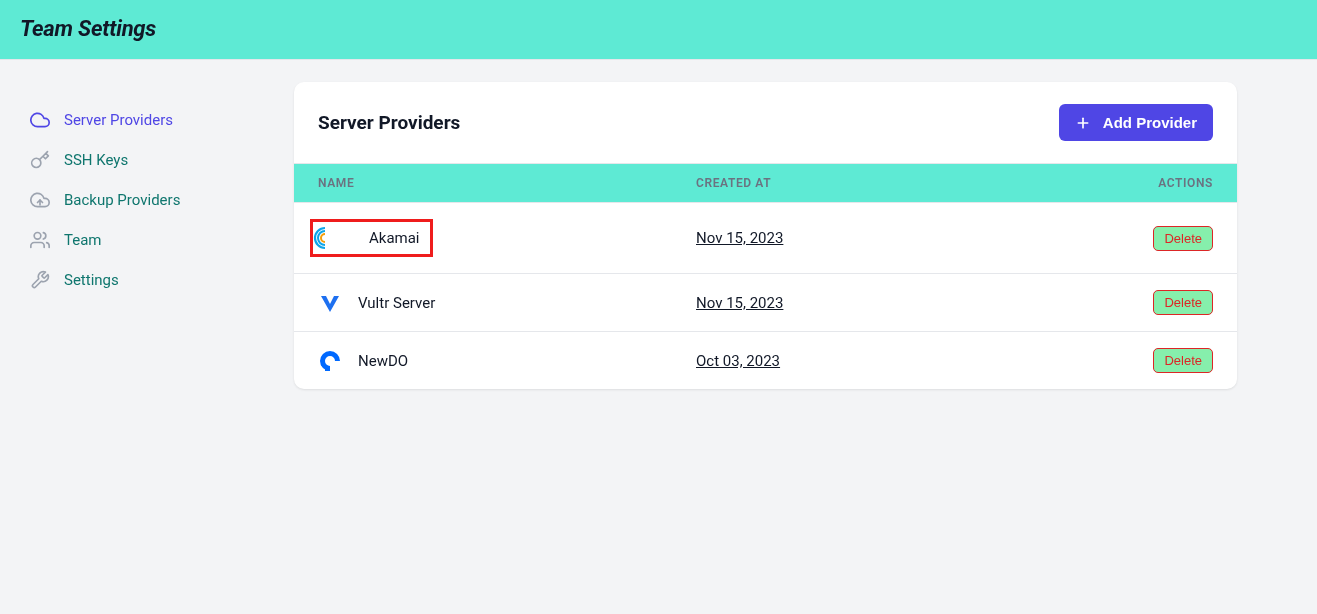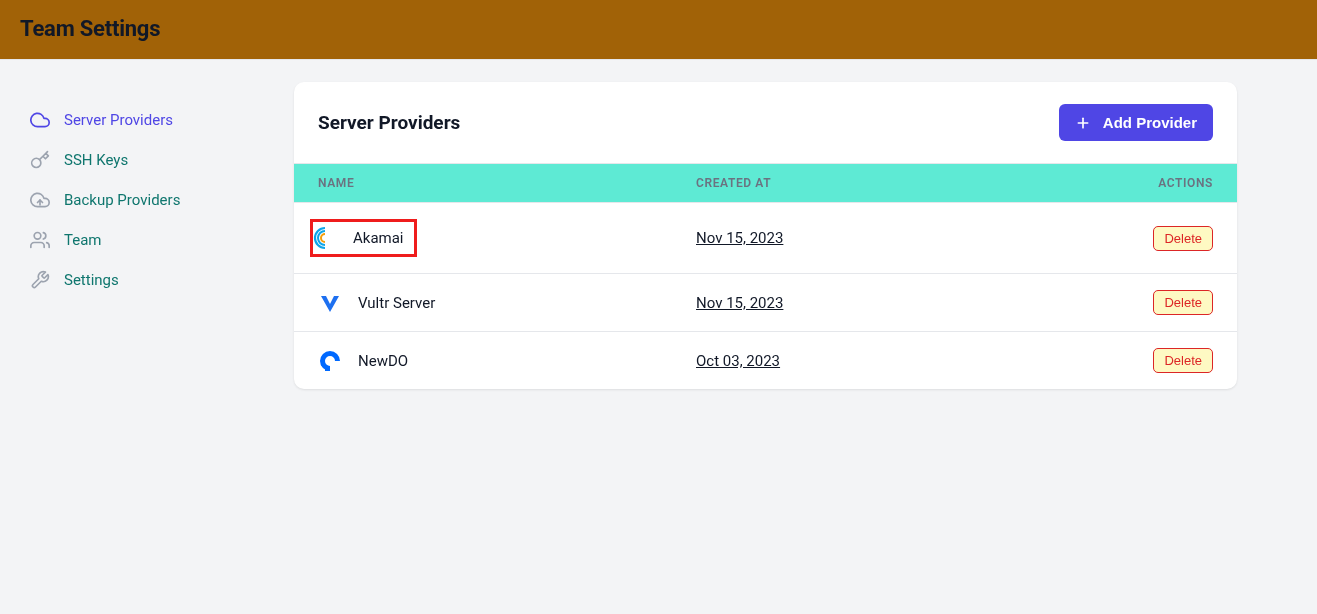--- a/index.html
+++ b/index.html
@@ -9,23 +9,24 @@
     }
     body {
       font-family: -apple-system, BlinkMacSystemFont, "Segoe UI", Roboto, "Helvetica Neue", Arial, sans-serif;
       background: #f3f4f6;
       color: #111827;
       width: 1317px;
       height: 614px;
       overflow: hidden;
     }
     .header {
-      background: #a16207;
+      background: #5eead4;
       padding: 16px 20px 18px;
       border-bottom: 1px solid #e5e7eb;
+      font-style: italic;
     }
     .header h1 {
       font-size: 22px;
       font-weight: 700;
       letter-spacing: -0.01em;
     }
     .layout {
       display: flex;
       padding-top: 22px;
     }
@@ -120,36 +121,36 @@
     .row .created-cell { flex: 1; color: #111827; text-decoration: underline; }
     .row .actions-cell { width: 90px; text-align: right; }
     .provider-logo {
       width: 24px;
       height: 24px;
       display: flex;
       align-items: center;
       justify-content: center;
     }
     .btn-delete {
-      background: #fef9c3;
+      background: #86efac;
       border: 1px solid #dc2626;
       color: #dc2626;
       border-radius: 5px;
       padding: 4px 10px;
       font-size: 13px;
       font-weight: 500;
       cursor: pointer;
     }
     .highlight-box {
       border: 3px solid #ef1c1c;
       padding: 4px 10px 4px 0;
       margin-left: -8px;
       display: inline-flex;
       align-items: center;
-      gap: 16px;
+      gap: 32px;
     }
   </style>
 </head>
 <body>
 
 <div class="header">
   <h1>Team Settings</h1>
 </div>
 
 <div class="layout">

